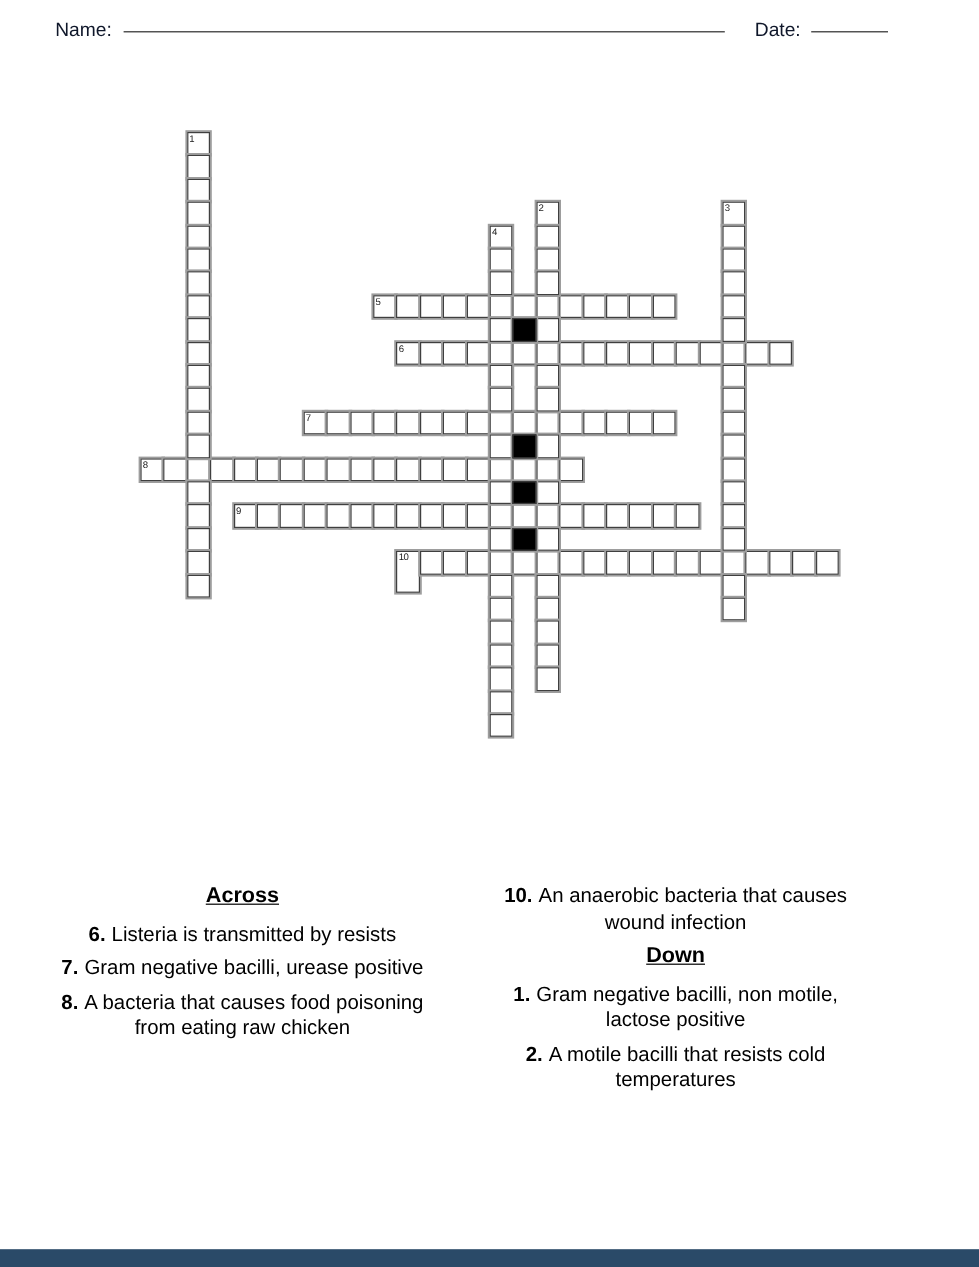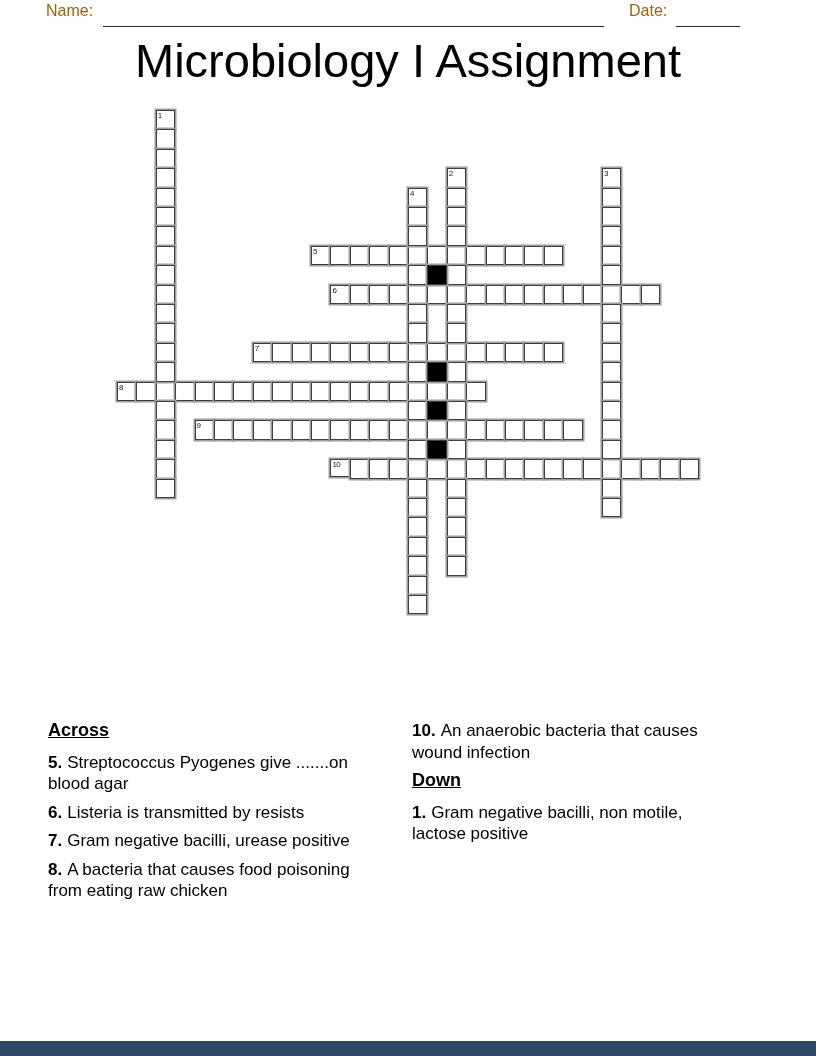--- a/index.html
+++ b/index.html
@@ -1,20 +1,20 @@
 <!DOCTYPE html>
 <html><head>
 <meta charset="utf-8">
 <style>
   html,body { margin:0; padding:0; background:#ffffff; }
   .page {
     position:relative; width:816px; height:1056px; background:#ffffff;
     font-family:"Liberation Sans", sans-serif; color:#000; overflow:hidden;
   }
-  .header-label { position:absolute; top:2px; font-size:16px; color:#a16207; }
+  .header-label { position:absolute; top:17px; font-size:16px; color:#0f172a; }
   #name-label { left:46px; }
   #date-label { left:629px; }
   .rule { position:absolute; top:8px; height:18px; border-bottom:1.7px solid #2b2b2b; }
   #name-rule { left:103px; width:501px; }
   #date-rule { left:676px; width:64px; }
 
   .title {
     position:absolute; top:33px; left:0; width:100%;
     text-align:center; font-size:47px; font-weight:400; color:#000;
     white-space:nowrap;
@@ -24,21 +24,21 @@
   .cell {
     position:absolute; box-sizing:border-box; background:#ffffff;
     border:1.5px solid #3f3f3f; box-shadow:0 0 0 1.5px #9d9d9d;
   }
   .cell.black { background:#000000; }
   .cellnum {
     position:absolute; top:0px; left:1px;
     font-size:8px; line-height:9px; color:#222; letter-spacing:-0.5px;
   }
 
-  .clues { position:absolute; top:720px; font-size:17px; line-height:21.5px; }
+  .clues { position:absolute; top:736px; font-size:17px; line-height:21.5px;text-align:center; }
   #clues-left  { left:48px;  width:308px; }
   #clues-right { left:412px; width:302px; }
   .clues-heading {
     font-size:18px; font-weight:700; text-decoration:underline;
     margin:0 0 10px 0;
   }
   #down-heading-block { margin-top:4px; }
   .clue { margin:0 0 7px 0; }
   .clue-num { font-weight:700; margin-right:5px; }
 
@@ -47,21 +47,20 @@
 </head>
 <body>
 
 <div class="page">
 
   <span class="header-label" id="name-label">Name:</span>
   <div class="rule" id="name-rule"></div>
   <span class="header-label" id="date-label">Date:</span>
   <div class="rule" id="date-rule"></div>
 
-  <div class="title">Microbiology I Assignment</div>
 
   <div id="grid" style="width: 582px; height: 504.4px;">
       <div class="cell" style="left: 194px; top: 135.8px; width: 19.4px; height: 19.4px;">
         <span class="cellnum">5</span>
       </div>
       <div class="cell" style="left: 213.4px; top: 135.8px; width: 19.4px; height: 19.4px;"></div>
       <div class="cell" style="left: 232.8px; top: 135.8px; width: 19.4px; height: 19.4px;"></div>
       <div class="cell" style="left: 252.2px; top: 135.8px; width: 19.4px; height: 19.4px;"></div>
       <div class="cell" style="left: 271.6px; top: 135.8px; width: 19.4px; height: 19.4px;"></div>
       <div class="cell" style="left: 291px; top: 135.8px; width: 19.4px; height: 19.4px;"></div>
@@ -145,21 +144,21 @@
       <div class="cell" style="left: 271.6px; top: 310.4px; width: 19.4px; height: 19.4px;"></div>
       <div class="cell" style="left: 291px; top: 310.4px; width: 19.4px; height: 19.4px;"></div>
       <div class="cell" style="left: 310.4px; top: 310.4px; width: 19.4px; height: 19.4px;"></div>
       <div class="cell" style="left: 329.8px; top: 310.4px; width: 19.4px; height: 19.4px;"></div>
       <div class="cell" style="left: 349.2px; top: 310.4px; width: 19.4px; height: 19.4px;"></div>
       <div class="cell" style="left: 368.6px; top: 310.4px; width: 19.4px; height: 19.4px;"></div>
       <div class="cell" style="left: 388px; top: 310.4px; width: 19.4px; height: 19.4px;"></div>
       <div class="cell" style="left: 407.4px; top: 310.4px; width: 19.4px; height: 19.4px;"></div>
       <div class="cell" style="left: 426.8px; top: 310.4px; width: 19.4px; height: 19.4px;"></div>
       <div class="cell" style="left: 446.2px; top: 310.4px; width: 19.4px; height: 19.4px;"></div>
-      <div class="cell" style="left: 213.4px; top: 349.2px; width: 19.4px; height: 18px;">
+      <div class="cell" style="left: 213.4px; top: 349.2px; width: 19.4px; height: 35px;">
         <span class="cellnum">10</span>
       </div>
       <div class="cell" style="left: 232.8px; top: 349.2px; width: 19.4px; height: 19.4px;"></div>
       <div class="cell" style="left: 252.2px; top: 349.2px; width: 19.4px; height: 19.4px;"></div>
       <div class="cell" style="left: 271.6px; top: 349.2px; width: 19.4px; height: 19.4px;"></div>
       <div class="cell" style="left: 291px; top: 349.2px; width: 19.4px; height: 19.4px;"></div>
       <div class="cell" style="left: 310.4px; top: 349.2px; width: 19.4px; height: 19.4px;"></div>
       <div class="cell" style="left: 329.8px; top: 349.2px; width: 19.4px; height: 19.4px;"></div>
       <div class="cell" style="left: 349.2px; top: 349.2px; width: 19.4px; height: 19.4px;"></div>
       <div class="cell" style="left: 368.6px; top: 349.2px; width: 19.4px; height: 19.4px;"></div>
@@ -249,38 +248,38 @@
       <div class="cell" style="left: 291px; top: 485px; width: 19.4px; height: 19.4px;"></div>
       <div class="cell black" style="left: 310.4px; top: 155.2px; width: 19.4px; height: 19.4px;"></div>
       <div class="cell black" style="left: 310.4px; top: 252.2px; width: 19.4px; height: 19.4px;"></div>
       <div class="cell black" style="left: 310.4px; top: 291px; width: 19.4px; height: 19.4px;"></div>
       <div class="cell black" style="left: 310.4px; top: 329.8px; width: 19.4px; height: 19.4px;"></div>
     </div>
 
   <div class="clues" id="clues-left">
     <div class="clues-heading">Across</div>
     <div class="clue">
-      <span class="clue-num">5.</span><span>Streptococcus Pyogenes give .......on blood agar</span>
-    </div>
-    <div class="clue">
       <span class="clue-num">6.</span><span>Listeria is transmitted by resists</span>
     </div>
     <div class="clue">
       <span class="clue-num">7.</span><span>Gram negative bacilli, urease positive</span>
     </div>
     <div class="clue">
       <span class="clue-num">8.</span><span>A bacteria that causes food poisoning from eating raw chicken</span>
     </div>
   </div>
 
   <div class="clues" id="clues-right">
     <div class="clue">
       <span class="clue-num">10.</span><span>An anaerobic bacteria that causes wound infection</span>
     </div>
     <div class="clues-heading" id="down-heading-block">Down</div>
     <div class="clue">
       <span class="clue-num">1.</span><span>Gram negative bacilli, non motile, lactose positive</span>
     </div>
+    <div class="clue">
+      <span class="clue-num">2.</span><span>A motile bacilli that resists cold temperatures</span>
+    </div>
   </div>
 
   <div class="footer-bar" style="background: rgb(42, 74, 104);"></div>
 
 </div>
 
 </body></html>

